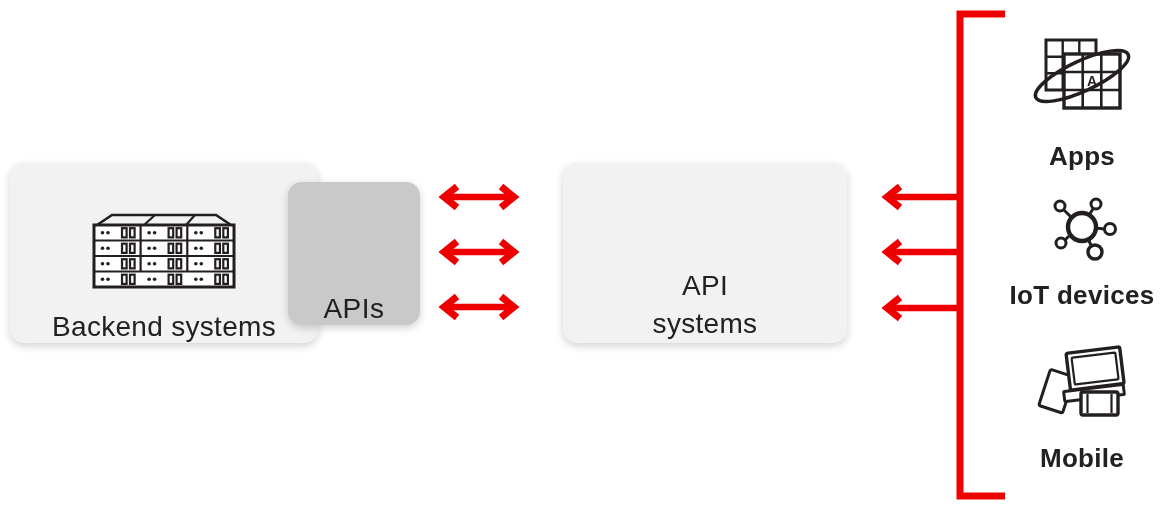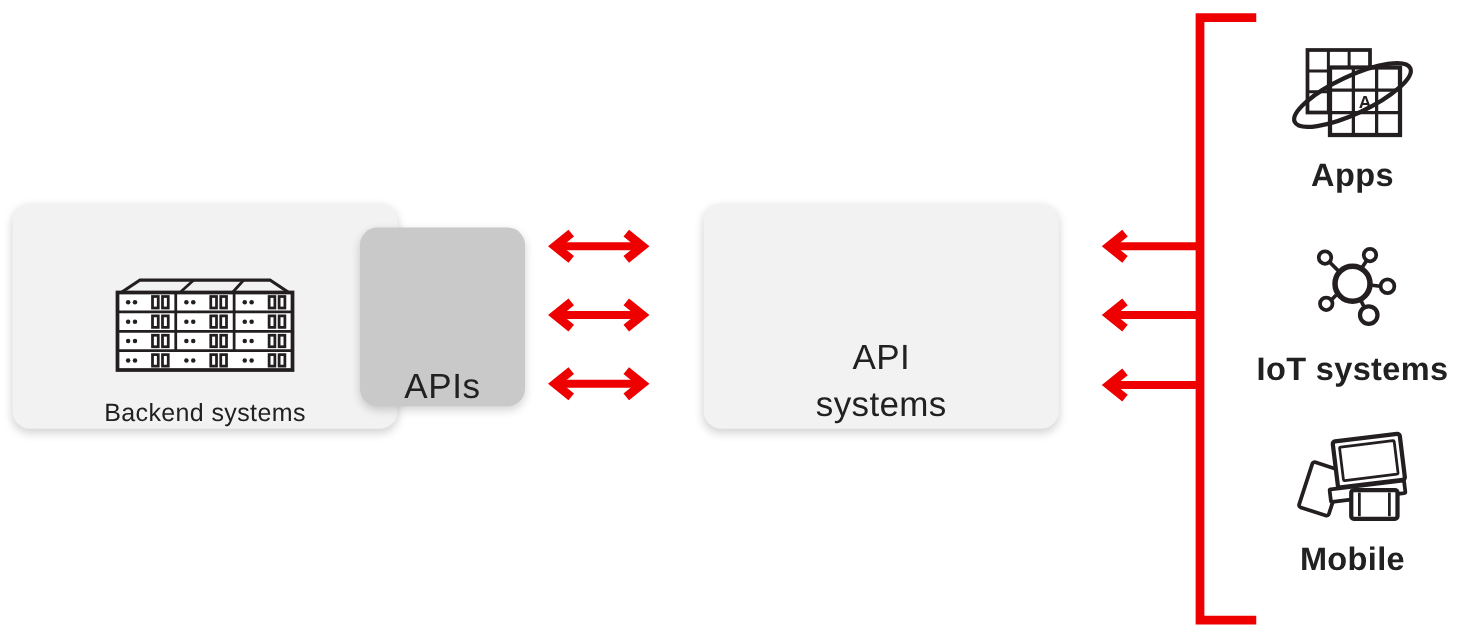--- a/index.html
+++ b/index.html
@@ -14,21 +14,21 @@
     display:flex; flex-direction:column; align-items:center; justify-content:flex-end;
     text-align:center;
   }
   .node.light { background:var(--box-light,#f2f2f2); }
   .node.gray  { background:var(--box-gray,#c9c9c9); }
 
   .backend-box { left:10px; top:163px; width:308px; height:180px; z-index:1; }
   .apis-box    { left:288px; top:182px; width:132px; height:143px; z-index:2; }
   .mgmt-box    { left:563px; top:163px; width:284px; height:180px; z-index:1; }
 
-  .backend-label { font-size:20px; font-weight:400; letter-spacing:0.3px; margin-top:20px; }
+  .backend-label { font-size:28px; font-weight:400; letter-spacing:0.3px; margin-top:20px; }
   .apis-label    { font-size:28px; font-weight:400; letter-spacing:0.5px; }
   .mgmt-line     { font-size:28px; font-weight:400; line-height:38px; letter-spacing:0.3px; }
 
   .icon-wrap { color:var(--icon-stroke,#231f20); }
   .server-icon-wrap { width:150px; height:78px; }
 
   .arrow { position:absolute; color:var(--accent-red,#ee0000); }
   .arrow svg, .bracket svg, .icon-wrap svg { display:block; overflow:visible; }
 
   .dbl-1 { left:440px; top:183px; }
@@ -38,23 +38,23 @@
   .in-2  { left:882px; top:238px; }
   .in-3  { left:882px; top:294px; }
 
   .bracket { position:absolute; left:955px; top:10px; color:var(--accent-red,#ee0000); }
 
   .client { position:absolute; width:184px; display:flex; flex-direction:column; align-items:center; }
   .client-apps   { left:990px; top:34px; }
   .client-iot    { left:990px; top:192px; }
   .client-mobile { left:990px; top:344px; }
   .client-label { font-size:26px; font-weight:700; letter-spacing:0.3px; }
-  .client-apps .client-label   { margin-top:13px; }
+  .client-apps .client-label   { margin-top:29px; }
   .client-iot .client-label    { margin-top:18px; }
-  .client-mobile .client-label { margin-top:12px; }
+  .client-mobile .client-label { margin-top:23px; }
 </style>
 </head>
 <body>
 
 <div class="canvas">
 
   <div class="node light backend-box">
     <span class="icon-wrap server-icon-wrap">
       <svg width="150" height="78" viewBox="0 0 150 78" fill="none" stroke="currentColor">
         <defs>
@@ -168,21 +168,21 @@
         <line x1="45" y1="23" x2="49" y2="17" stroke-width="3"></line>
         <circle cx="52" cy="12" r="5" stroke-width="3"></circle>
         <line x1="52" y1="36" x2="60" y2="37" stroke-width="3"></line>
         <circle cx="66" cy="37" r="5.5" stroke-width="3"></circle>
         <line x1="25" y1="44" x2="21" y2="48" stroke-width="3"></line>
         <circle cx="17" cy="51" r="5" stroke-width="3"></circle>
         <line x1="44" y1="47" x2="47" y2="53" stroke-width="3"></line>
         <circle cx="51" cy="60" r="7" stroke-width="3.4"></circle>
       </svg>
     </span>
-    <div class="client-label">IoT systems</div>
+    <div class="client-label">IoT devices</div>
   </div>
 
   <div class="client client-mobile">
     <span class="icon-wrap">
       <svg width="92" height="76" viewBox="0 0 92 76" fill="none" stroke="currentColor">
         <rect x="8" y="28" width="25" height="38" rx="2" stroke-width="3" fill="#ffffff" transform="rotate(18 20 47)"></rect>
         <rect x="32" y="6" width="54" height="37" rx="2" stroke-width="3.4" fill="#ffffff" transform="rotate(-7 59 24)"></rect>
         <rect x="37" y="11" width="44" height="27" rx="1" stroke-width="2.2" transform="rotate(-7 59 24)"></rect>
         <rect x="28" y="44" width="60" height="10" rx="1" stroke-width="3" fill="#ffffff" transform="rotate(-7 58 49)"></rect>
         <rect x="45" y="48" width="37" height="23" rx="2" stroke-width="3.4" fill="#ffffff"></rect>

